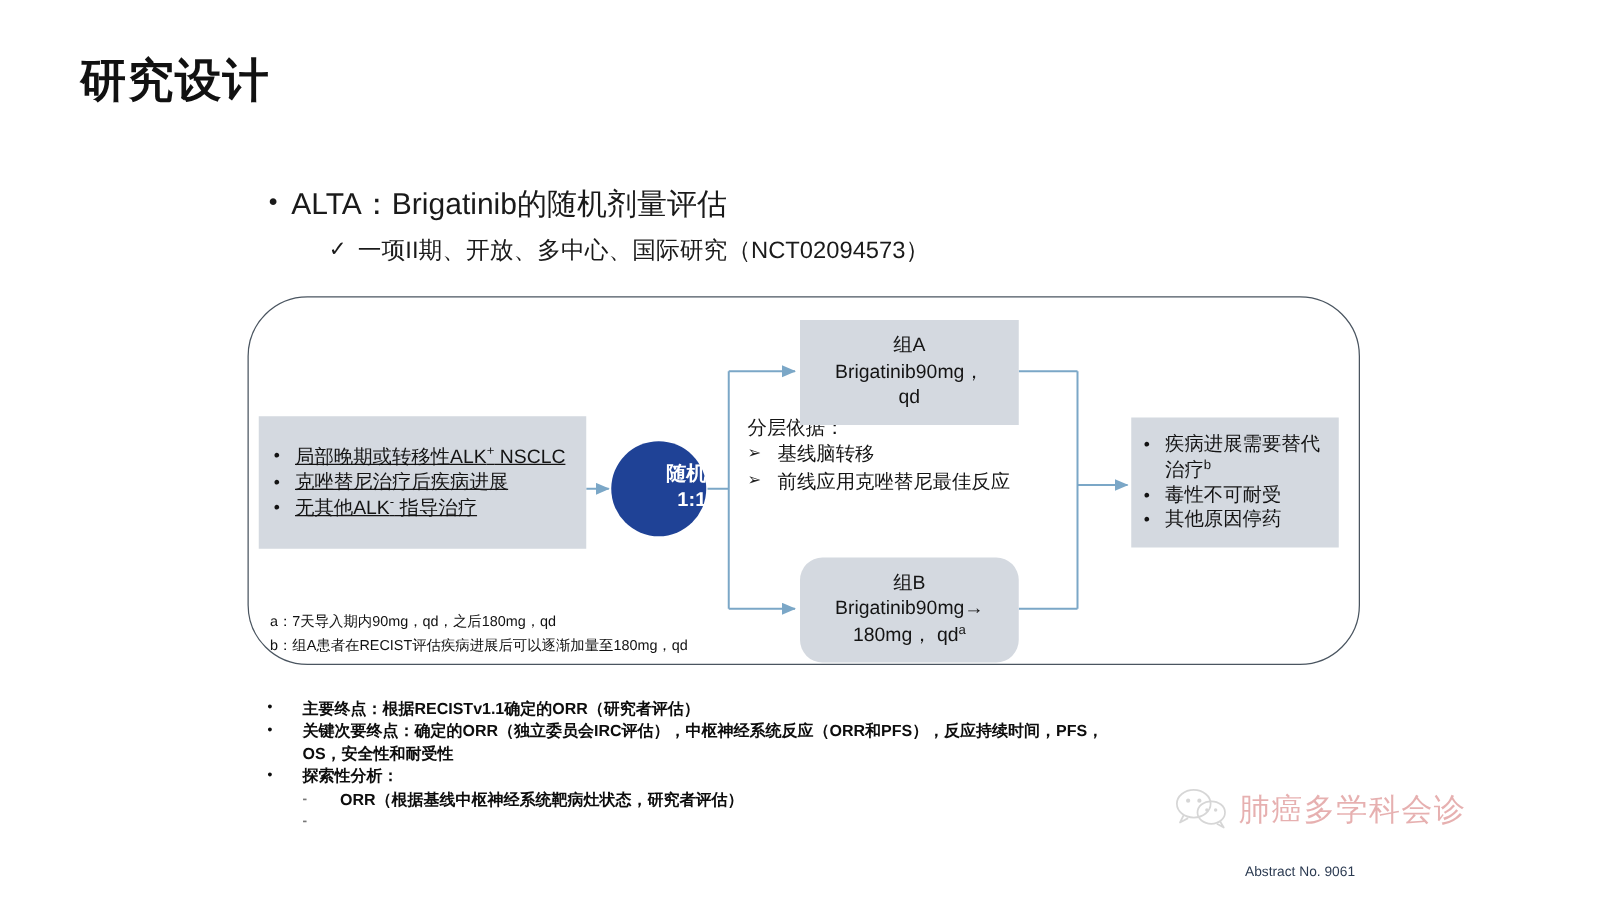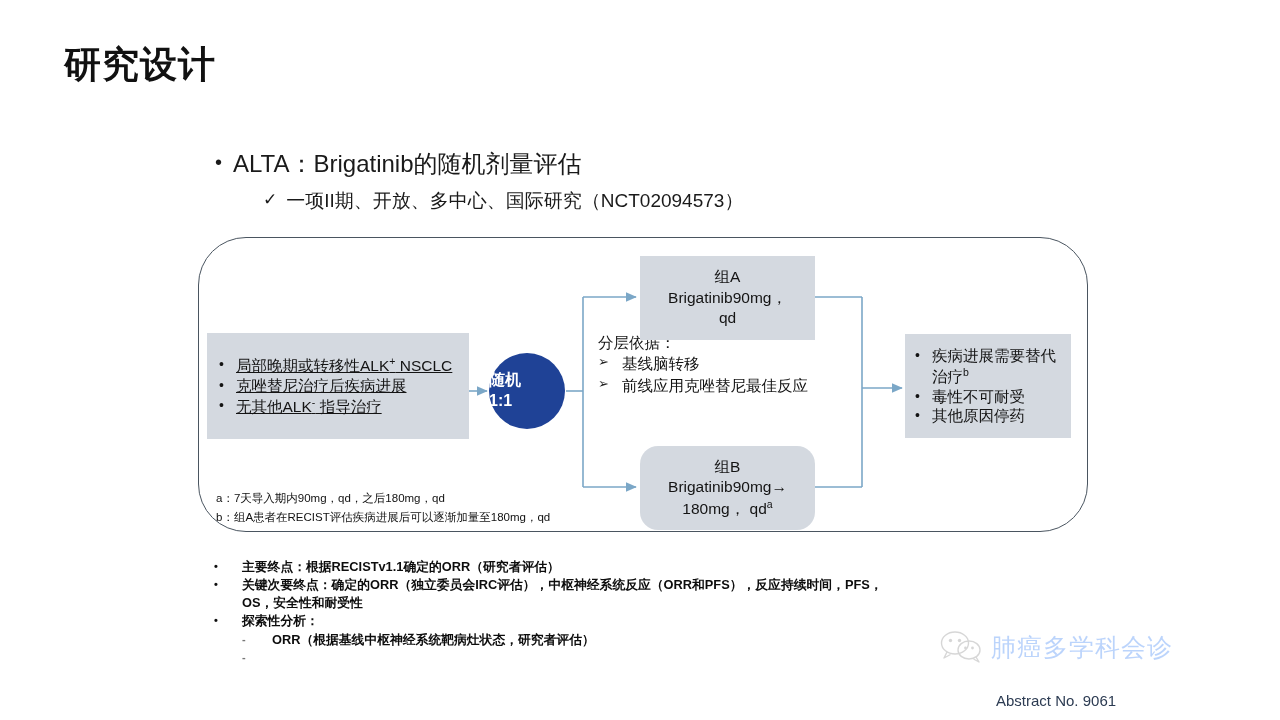--- a/index.html
+++ b/index.html
@@ -137,21 +137,21 @@
     position: absolute;
     left: 489px;
     top: 353px;
     width: 76px;
     height: 76px;
     border-radius: 50%;
     background: #1f4296;
     color: #ffffff;
     display: flex;
     flex-direction: column;
-    align-items: flex-start;
+    align-items: flex-end;
     justify-content: center;
     font-size: 16px;
     font-weight: bold;
     line-height: 1.3;
   }
 
   
   .strat-block {
     position: absolute;
     left: 598px;
@@ -229,28 +229,28 @@
     position: absolute;
     left: 940px;
     top: 630px;
     display: flex;
     align-items: center;
     gap: 9px;
     opacity: 0.34;
   }
   .wm-text {
     font-size: 25px;
-    color: #3b82f6;
+    color: #b91c1c;
     letter-spacing: 1px;
   }
   .abstract-no {
     position: absolute;
     left: 996px;
     top: 692px;
-    font-size: 15px;
+    font-size: 11px;
     color: #2c3b52;
   }
 </style>
 </head>
 <body>
 
 <div class="slide-title">研究设计</div>
 
 <div class="intro-block">
   <div class="intro-line1">

